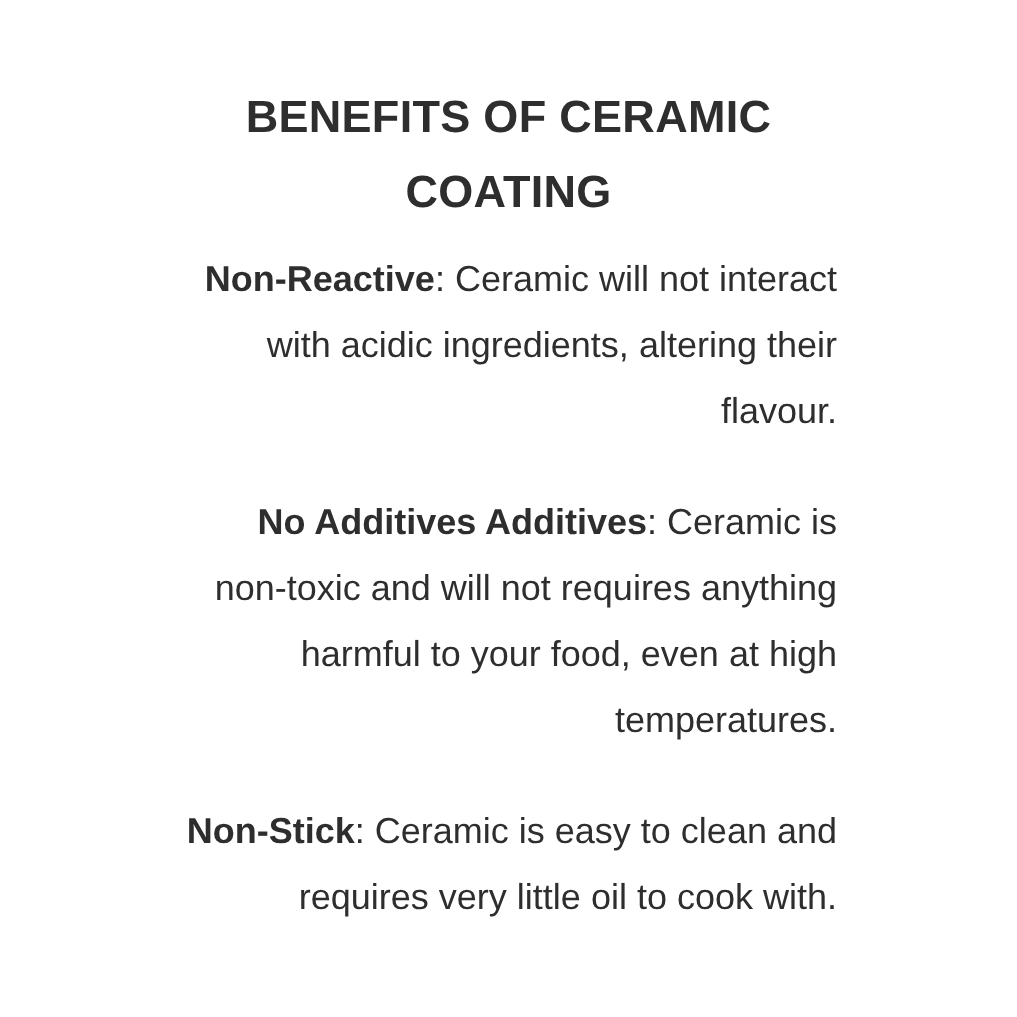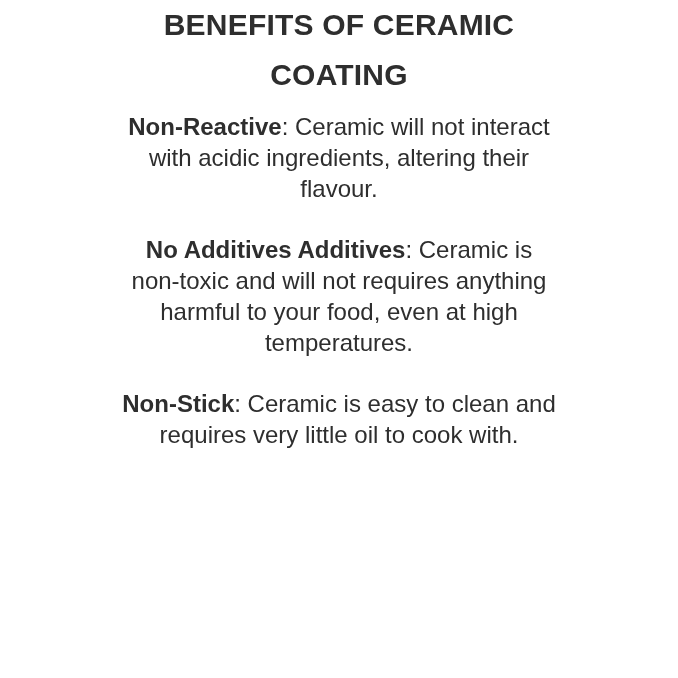--- a/index.html
+++ b/index.html
@@ -11,34 +11,36 @@
     height: 678px;
     overflow: hidden;
     background: #ffffff;
     color: #2e2e2e;
     font-family: "Liberation Sans", "DejaVu Sans", sans-serif;
     -webkit-font-smoothing: antialiased;
   }
   .document {
     width: 438px;
     margin: 0 auto;
+    padding-top: 54px;
     text-align: center;
   }
   .page-title {
     font-size: 30px;
     font-weight: bold;
     line-height: 50px;
     margin: 0 0 11px 0;
     letter-spacing: 0.2px;
   }
   .benefit {
     font-size: 24px;
     font-weight: normal;
-    line-height: 31px;
+    line-height: 44px;
     margin: 0 0 30px 0;
+    text-align: right;
   }
   .benefit:last-child {
     margin-bottom: 0;
   }
   .benefit .term {
     font-weight: bold;
   }
 </style>
 </head>
 <body style="background: rgb(255, 255, 255); color: rgb(46, 46, 46);">

